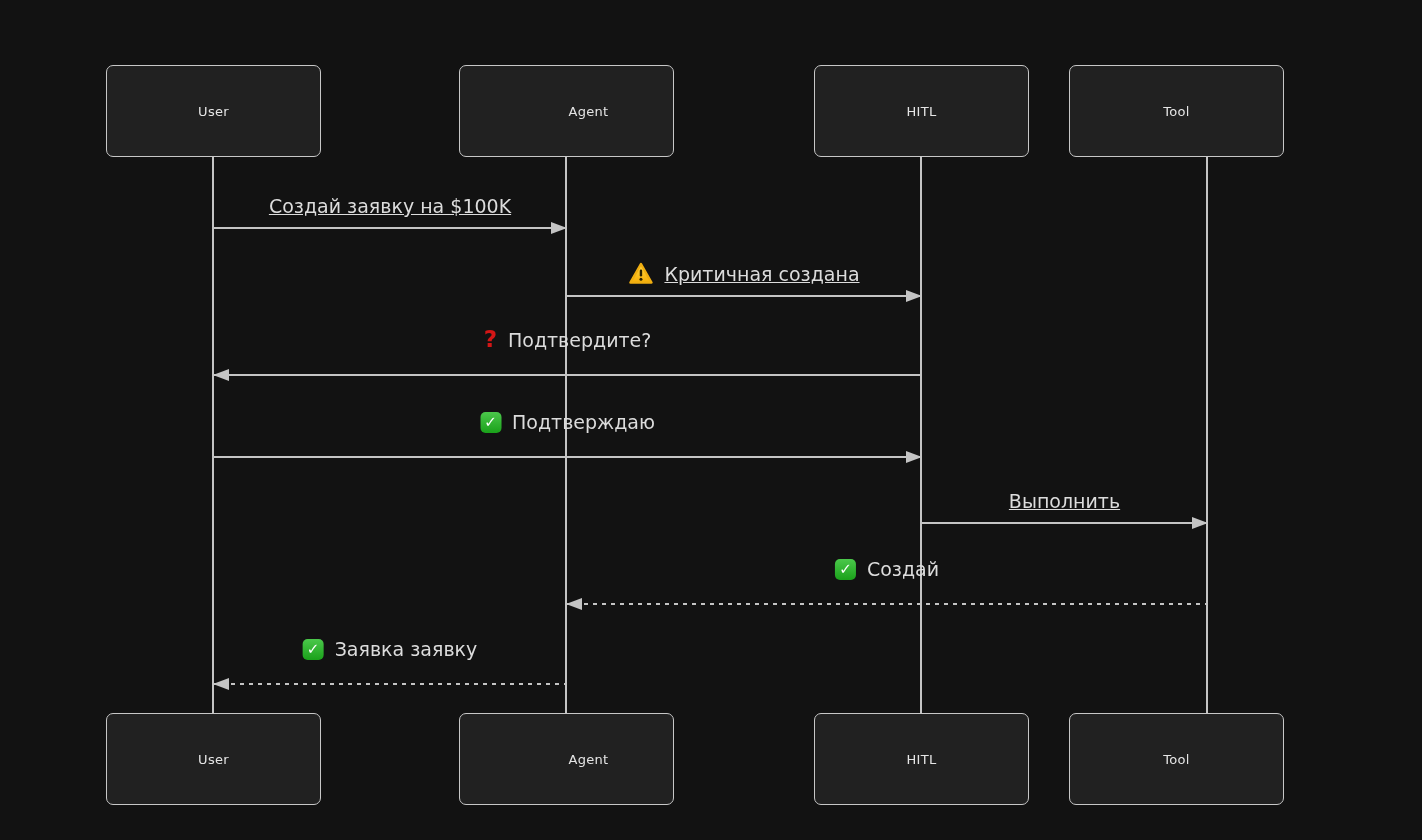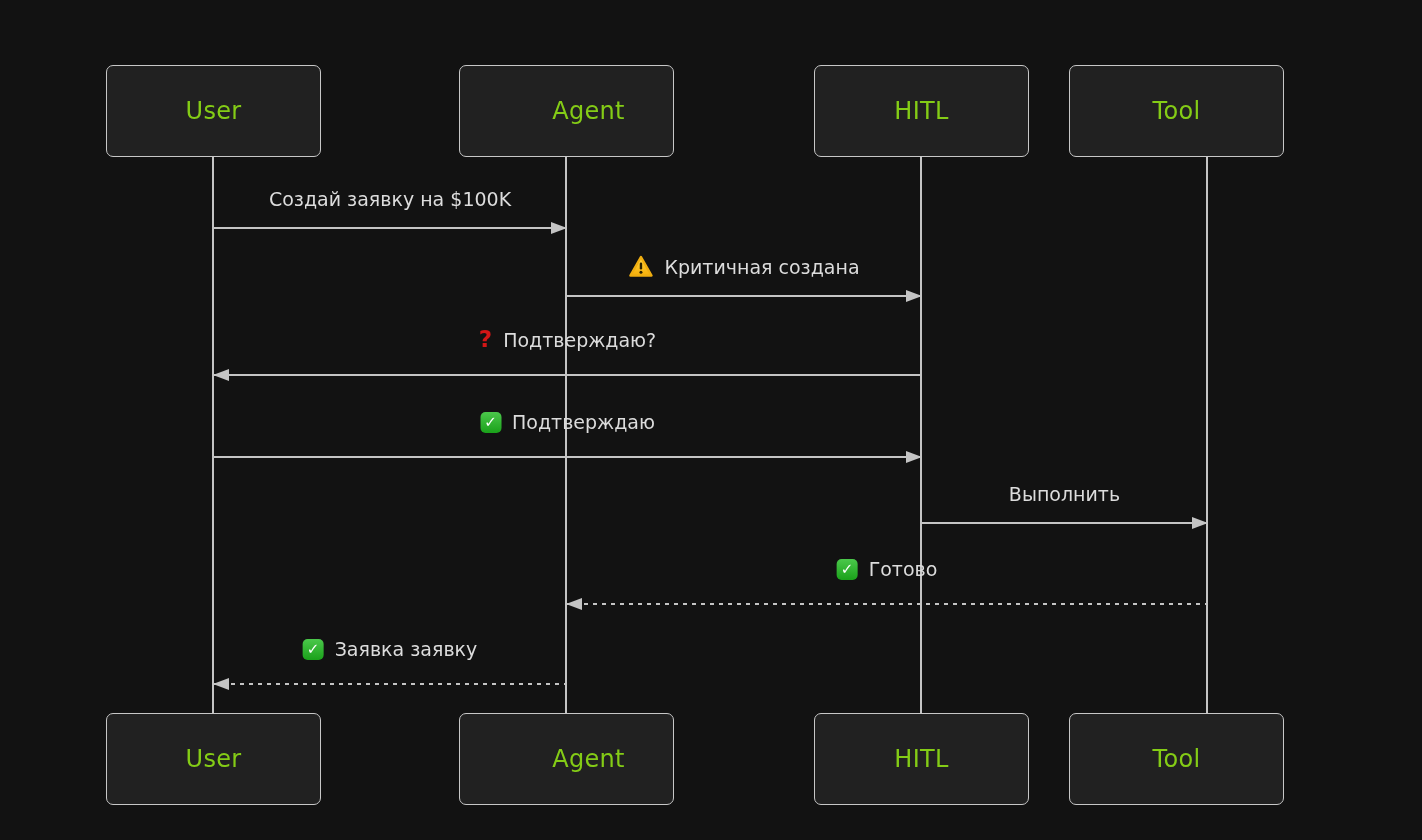--- a/index.html
+++ b/index.html
@@ -22,22 +22,22 @@
     height: 92px;
     background: #212121;
     border: 1.5px solid #c7c7c7;
     border-radius: 7px;
     display: flex;
     align-items: center;
     justify-content: center;
     box-sizing: border-box;
   }
   .actor span {
-    color: #84cc16;
-    font-size: 24px;
+    color: #e5e5e5;
+    font-size: 13px;
     letter-spacing: 0.3px;
   }
   .row-top    { top: 65px; }
   .row-bottom { top: 713px; }
   .col-user  { left: 106px; }
   .col-agent { left: 459px; padding-left: 44px; }
   .col-hitl  { left: 814px; }
   .col-tool  { left: 1069px; }
 
   
@@ -84,21 +84,21 @@
   .msg .label {
     position: absolute;
     left: 50%;
     transform: translateX(-50%);
     white-space: nowrap;
     display: flex;
     align-items: center;
     color: #dcdcdc;
     font-size: 19px;
   }
-  .msg .label.gap-sm { bottom: 17px; }
+  .msg .label.gap-sm { bottom: 10px; text-decoration: underline; }
   .msg .label.gap-lg { bottom: 23px; }
 
   
   .m1 { top: 227px; left: 213px; width: 354px; }
   .m2 { top: 295px; left: 566px; width: 356px; }
   .m3 { top: 374px; left: 213px; width: 709px; }
   .m4 { top: 456px; left: 213px; width: 709px; }
   .m5 { top: 522px; left: 921px; width: 287px; }
   .m6 { top: 603px; left: 566px; width: 642px; }
   .m7 { top: 683px; left: 213px; width: 354px; }
@@ -173,21 +173,21 @@
       </span>
       <span>Критичная создана</span>
     </div>
     <div class="line solid"></div>
     <div class="head right"></div>
   </div>
 
   <div class="msg m3">
     <div class="label gap-lg">
       <span class="icon question">?</span>
-      <span>Подтверждаю?</span>
+      <span>Подтвердите?</span>
     </div>
     <div class="line solid"></div>
     <div class="head left"></div>
   </div>
 
   <div class="msg m4">
     <div class="label gap-lg">
       <span class="icon">
         <span class="check">✓</span>
       </span>
@@ -203,21 +203,21 @@
     </div>
     <div class="line solid"></div>
     <div class="head right"></div>
   </div>
 
   <div class="msg m6">
     <div class="label gap-lg">
       <span class="icon">
         <span class="check">✓</span>
       </span>
-      <span>Готово</span>
+      <span>Создай</span>
     </div>
     <div class="line dashed"></div>
     <div class="head left"></div>
   </div>
 
   <div class="msg m7">
     <div class="label gap-lg">
       <span class="icon">
         <span class="check">✓</span>
       </span>

